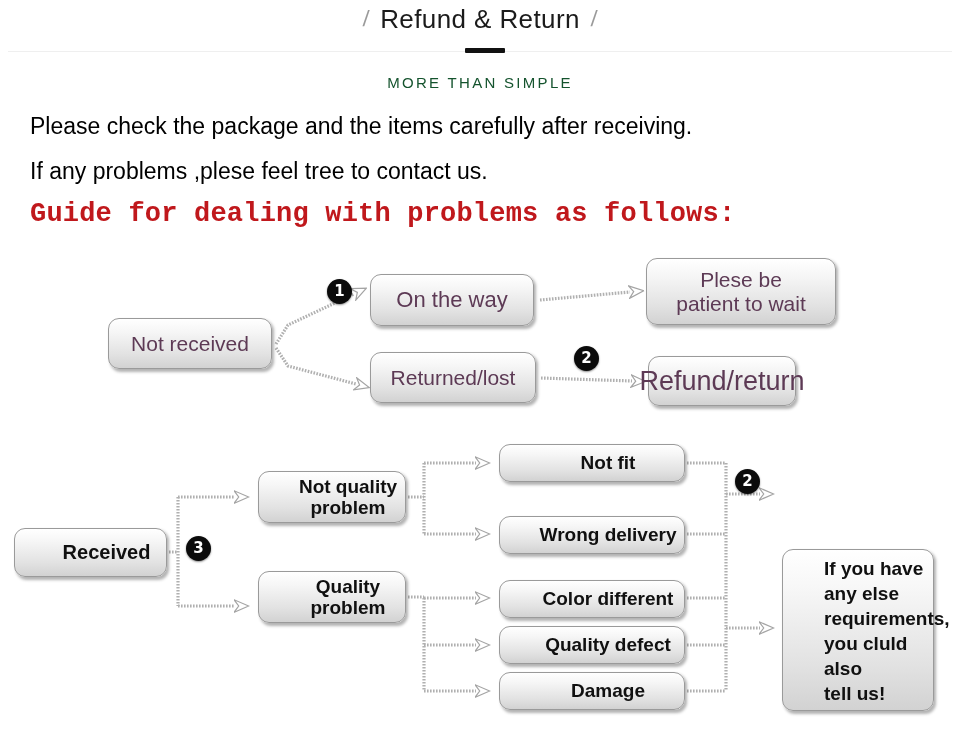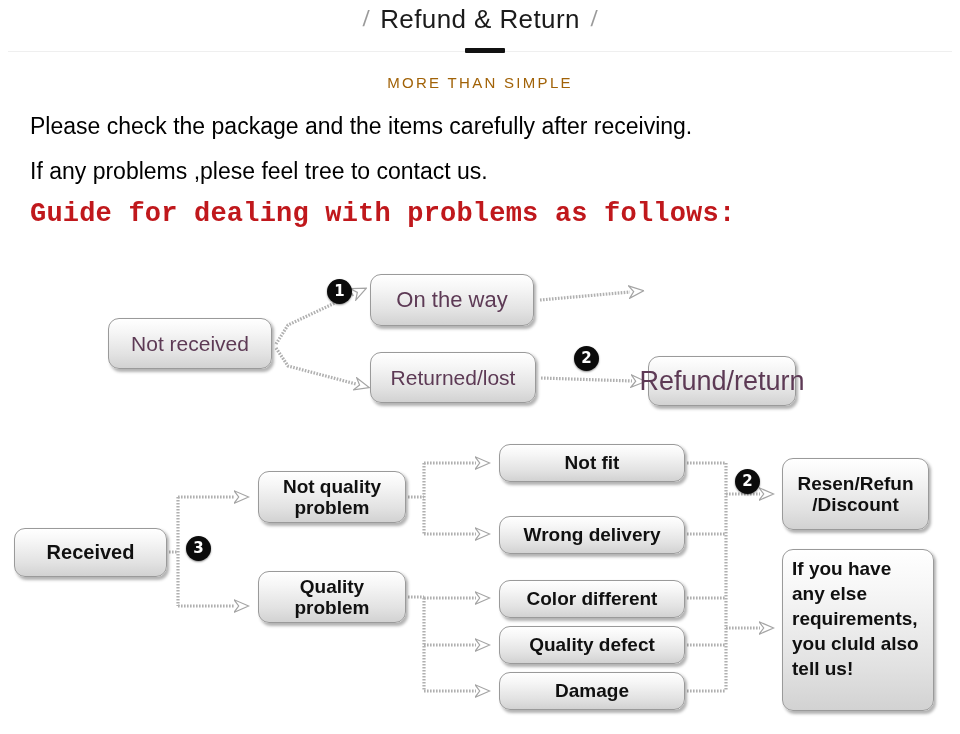--- a/index.html
+++ b/index.html
@@ -32,21 +32,21 @@
   #rule{
     position:absolute;left:8px;top:51px;width:944px;height:1px;
     background:#efefef;
   }
   #rule-mark{
     position:absolute;left:465px;top:48px;width:40px;height:5px;
     background:#111111;border-radius:1px;
   }
   #subtitle{
     position:absolute;left:0;top:74px;width:960px;text-align:center;
-    font-size:15px;color:#a16207;letter-spacing:2.3px;
+    font-size:15px;color:#14532d;letter-spacing:2.3px;
   }
 
   
   .body-line{
     position:absolute;
     font-size:23px;color:#000000;
     white-space:nowrap;
     font-family:"Liberation Sans", sans-serif;
   }
   #line1{left:30px;top:113px;}
@@ -67,21 +67,21 @@
     box-sizing:border-box;
     border:1px solid #9a9a9a;
     border-radius:11px;
     background:linear-gradient(to bottom,#ffffff 0%,#f6f6f6 26%,#e2e2e2 72%,#d2d2d2 100%);
     box-shadow:2px 2.5px 3px rgba(0,0,0,.30);
     display:flex;align-items:center;justify-content:center;
     text-align:center;
     line-height:1.12;
   }
   .node.plum{color:#5d3a55;}
-  .node.ink{color:#101010;font-weight:bold;}
+  .node.ink{color:#101010;font-weight:bold;padding-left:32px;}
   .node .txt{display:block;padding:0 6px;}
 
   
   #n-notreceived{left:108px;top:318px;width:164px;height:51px;font-size:21px;}
   #n-ontheway   {left:370px;top:274px;width:164px;height:52px;font-size:22px;}
   #n-returnlost {left:370px;top:352px;width:166px;height:51px;font-size:21px;}
   #n-plese      {left:646px;top:258px;width:190px;height:67px;font-size:21px;}
   #n-refundret  {left:648px;top:356px;width:148px;height:50px;font-size:27px;}
 
   
@@ -184,20 +184,26 @@
   </div>
 
   <div class="node plum" id="n-ontheway">
     <span class="txt">On the way</span>
   </div>
 
   <div class="node plum" id="n-returnlost">
     <span class="txt">Returned/lost</span>
   </div>
 
+  <div class="node plum" id="n-plese">
+    <span class="txt">
+      <span>Plese be</span><br>
+      <span>patient to wait</span>
+    </span>
+  </div>
 
   <div class="node plum" id="n-refundret">
     <span class="txt">Refund/return</span>
   </div>
 
   <div class="node ink" id="n-received">
     <span class="txt">Received</span>
   </div>
 
   <div class="node ink" id="n-notquality">
@@ -223,26 +229,20 @@
   <div class="node ink" id="n-colordiff">
     <span class="txt">Color different</span>
   </div>
   <div class="node ink" id="n-qualdefect">
     <span class="txt">Quality defect</span>
   </div>
   <div class="node ink" id="n-damage">
     <span class="txt">Damage</span>
   </div>
 
-  <div class="node ink" id="n-resend">
-    <span class="txt">
-      <span>Resen/Refun</span><br>
-      <span>/Discount</span>
-    </span>
-  </div>
 
   <div class="node ink" id="n-ifyou">
     <span class="txt">
       <span>If you have</span><br>
       <span>any else</span><br>
       <span>requirements,</span><br>
       <span>you cluld also</span><br>
       <span>tell us!</span>
     </span>
   </div>

